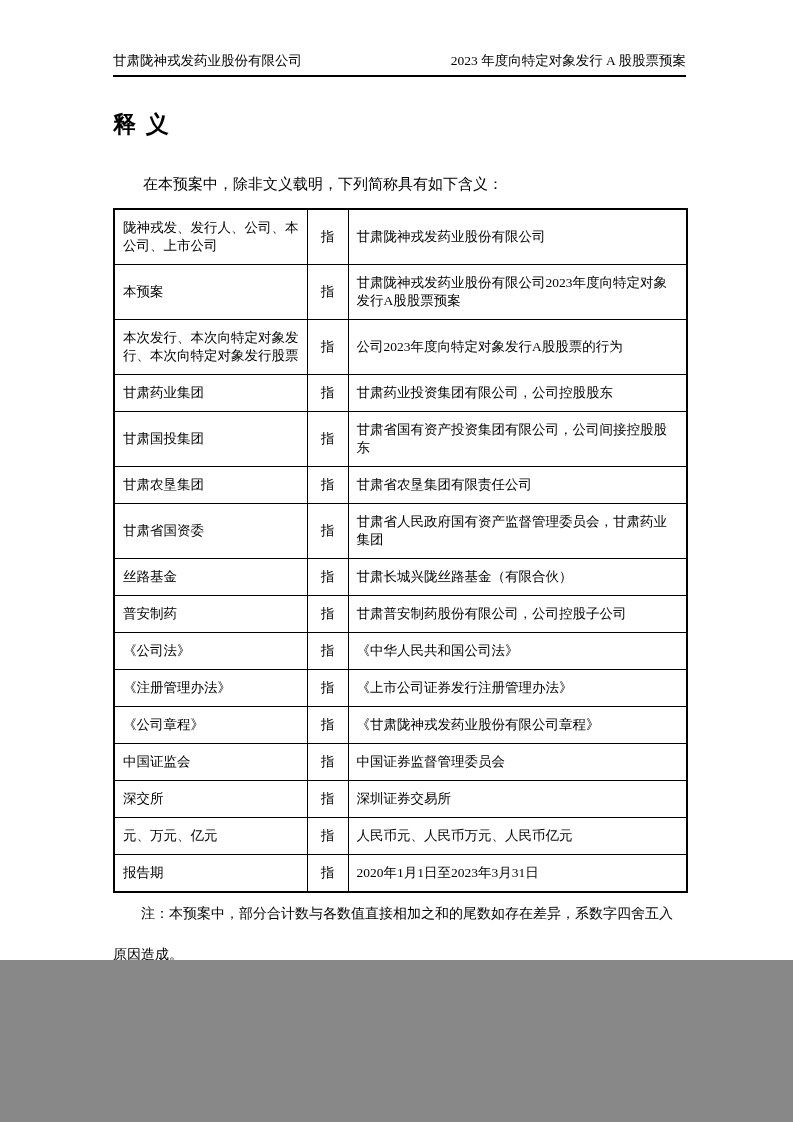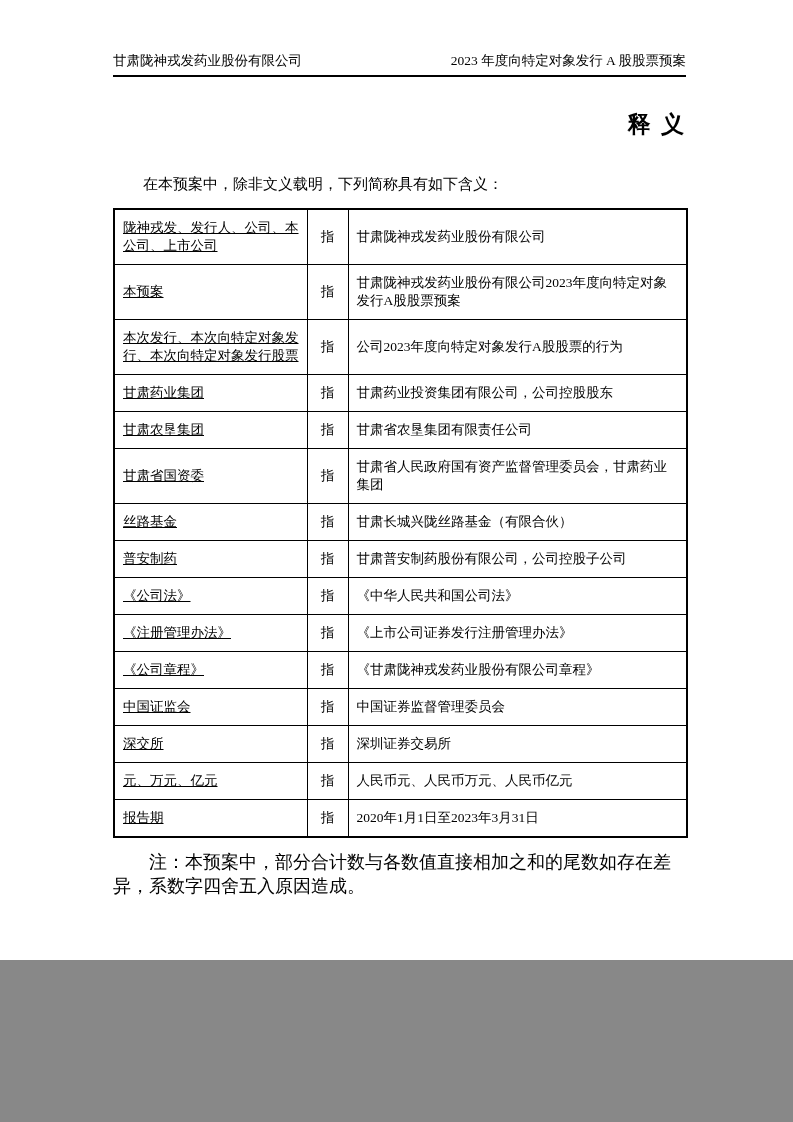--- a/index.html
+++ b/index.html
@@ -26,22 +26,22 @@
     align-items: flex-end;
     padding-top: 52px;
     padding-bottom: 6px;
     border-bottom: 2px solid #000;
     font-size: 13.5px;
     line-height: 17px;
   }
   .doc-header .right { text-align: left; }
   .page-title {
     margin-top: 32px;
-    text-align: right;
-    font-family: Liberation Sans, sans-serif;
+    text-align: left;
+    font-family: Liberation Serif, serif;
     font-weight: bold;
     font-size: 23px;
     letter-spacing: 2px;
   }
   .intro {
     margin-top: 34px;
     font-size: 15px;
     line-height: 20px;
     text-indent: 2em;
   }
@@ -52,27 +52,26 @@
     border: 2px solid #000;
     table-layout: fixed;
   }
   table.def-table td {
     border: 1px solid #000;
     vertical-align: middle;
     font-size: 13.5px;
     line-height: 18px;
     padding: 9px 8px;
   }
-  td.term  { width: 193px; text-align: justify; text-decoration: underline; }
+  td.term  { width: 193px; text-align: justify; }
   td.zhi   { width: 41px; text-align: center; padding: 9px 2px; }
   td.def   { width: 339px; padding-right: 12px; }
   .note {
-    margin-top: 12px;
-    font-size: 18px;
-    line-height: 24px;
+    font-size: 14px;
+    line-height: 41px;
     text-indent: 2em;
   }
   .page-number {
     position: absolute;
     left: 0;
     width: 793px;
     top: 1022px;
     text-align: center;
     font-size: 13.5px;
   }
@@ -106,20 +105,25 @@
           </tr>
           <tr>
             <td class="term">本次发行、本次向特定对象发行、本次向特定对象发行股票</td>
             <td class="zhi">指</td>
             <td class="def">公司2023年度向特定对象发行A股股票的行为</td>
           </tr>
           <tr>
             <td class="term">甘肃药业集团</td>
             <td class="zhi">指</td>
             <td class="def">甘肃药业投资集团有限公司，公司控股股东</td>
+          </tr>
+          <tr>
+            <td class="term">甘肃国投集团</td>
+            <td class="zhi">指</td>
+            <td class="def">甘肃省国有资产投资集团有限公司，公司间接控股股东</td>
           </tr>
           <tr>
             <td class="term">甘肃农垦集团</td>
             <td class="zhi">指</td>
             <td class="def">甘肃省农垦集团有限责任公司</td>
           </tr>
           <tr>
             <td class="term">甘肃省国资委</td>
             <td class="zhi">指</td>
             <td class="def">甘肃省人民政府国有资产监督管理委员会，甘肃药业集团</td>

